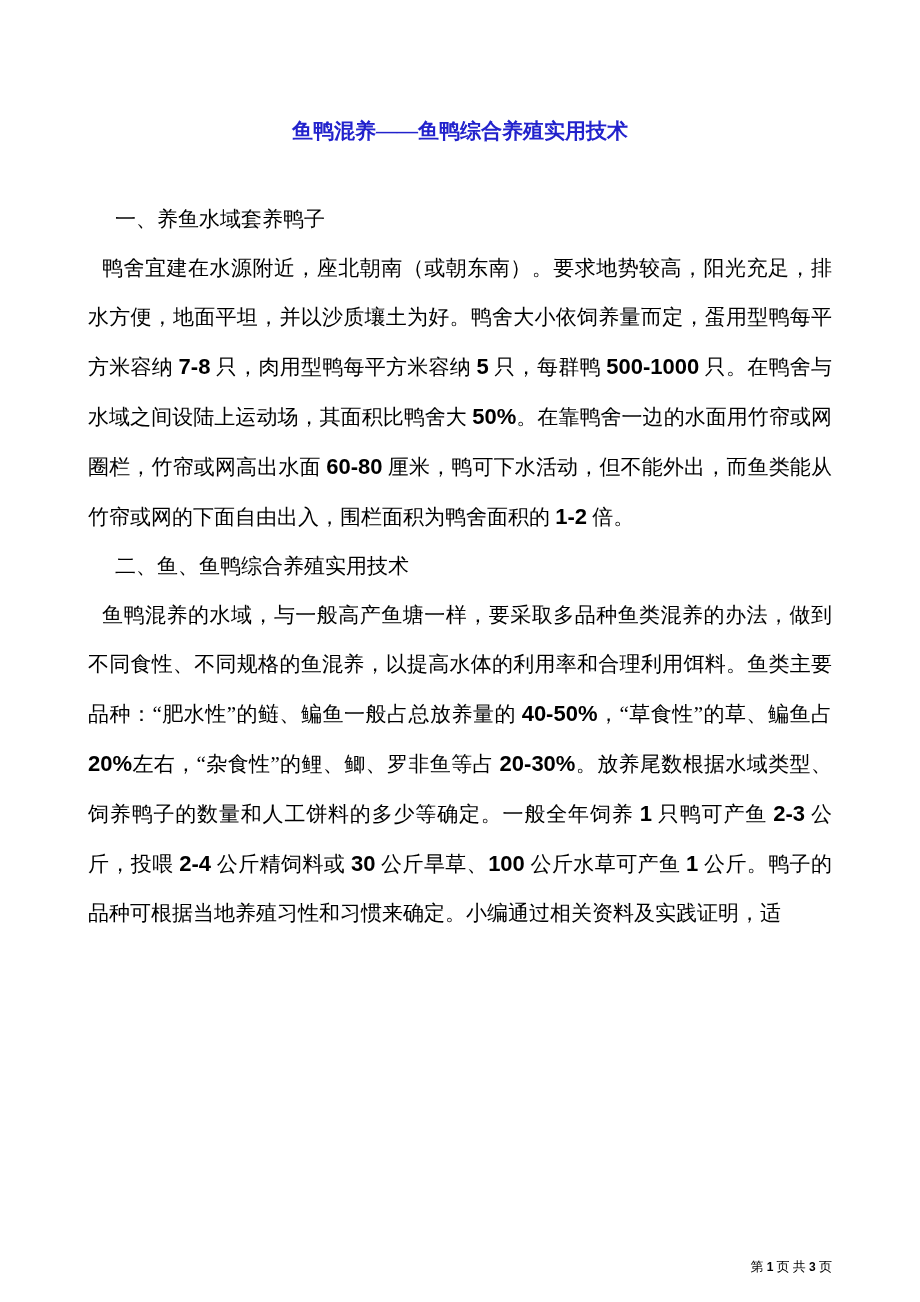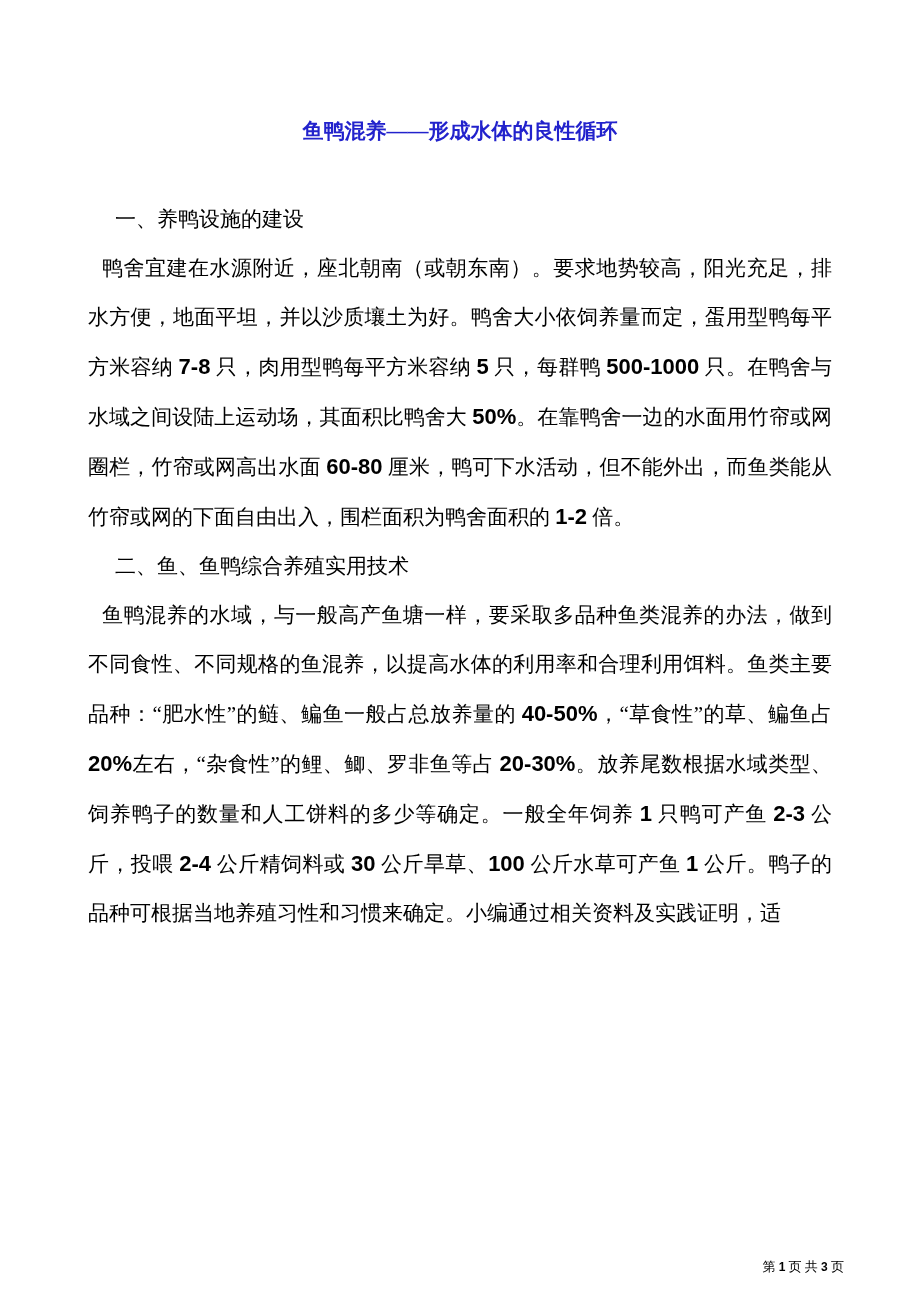--- a/index.html
+++ b/index.html
@@ -40,38 +40,38 @@
 
   
   .num {
     font-family: "Liberation Sans", "DejaVu Sans", sans-serif;
     font-weight: bold;
     font-size: 22px;
   }
 
   .footer {
     position: absolute;
-    right: 76px;
+    right: 88px;
     bottom: 26px;
     font-size: 13px;
     color: #000000;
   }
   .footer .num { font-size: 12px; }
 </style>
 </head>
 <body>
 
 <div class="page">
 
-  <div class="doc-title" style="color: rgb(34, 34, 204);">鱼鸭混养——形成水体的良性循环</div>
+  <div class="doc-title" style="color: rgb(34, 34, 204);">鱼鸭混养——鱼鸭综合养殖实用技术</div>
 
   <div>
 
 
-    <p class="doc-par p-heading gap-above">一、养鸭设施的建设</p>
+    <p class="doc-par p-heading gap-above">一、养鱼水域套养鸭子</p>
 
     <p class="doc-par p-body">鸭舍宜建在水源附近，座北朝南（或朝东南）。要求地势较高，阳光充足，排水方便，地面平坦，并以沙质壤土为好。鸭舍大小依饲养量而定，蛋用型鸭每平方米容纳 <span class="num">7-8</span> 只，肉用型鸭每平方米容纳 <span class="num">5</span> 只，每群鸭 <span class="num">500-1000</span> 只。在鸭舍与水域之间设陆上运动场，其面积比鸭舍大 <span class="num">50%</span>。在靠鸭舍一边的水面用竹帘或网圈栏，竹帘或网高出水面 <span class="num">60-80</span> 厘米，鸭可下水活动，但不能外出，而鱼类能从竹帘或网的下面自由出入，围栏面积为鸭舍面积的 <span class="num">1-2</span> 倍。</p>
 
     <p class="doc-par p-heading">二、鱼、鱼鸭综合养殖实用技术</p>
 
     <p class="doc-par p-body">鱼鸭混养的水域，与一般高产鱼塘一样，要采取多品种鱼类混养的办法，做到不同食性、不同规格的鱼混养，以提高水体的利用率和合理利用饵料。鱼类主要品种：“肥水性”的鲢、鳊鱼一般占总放养量的 <span class="num">40-50%</span>，“草食性”的草、鳊鱼占 <span class="num">20%</span>左右，“杂食性”的鲤、鲫、罗非鱼等占 <span class="num">20-30%</span>。放养尾数根据水域类型、饲养鸭子的数量和人工饼料的多少等确定。一般全年饲养 <span class="num">1</span> 只鸭可产鱼 <span class="num">2-3</span> 公斤，投喂 <span class="num">2-4</span> 公斤精饲料或 <span class="num">30</span> 公斤旱草、<span class="num">100</span> 公斤水草可产鱼 <span class="num">1</span> 公斤。鸭子的品种可根据当地养殖习性和习惯来确定。小编通过相关资料及实践证明，适</p>
 
   </div>
 
   <div class="footer">第 <span class="num">1</span> 页 共 <span class="num">3</span> 页</div>

